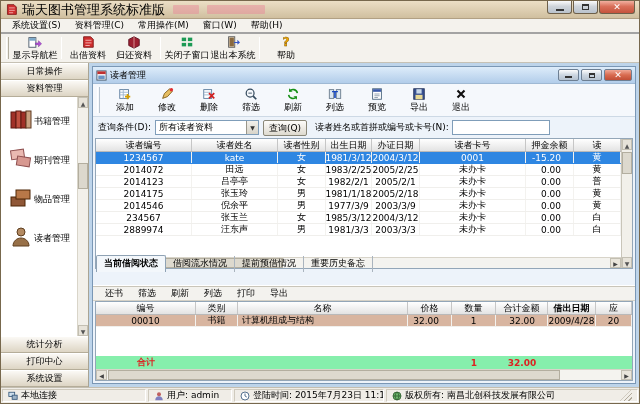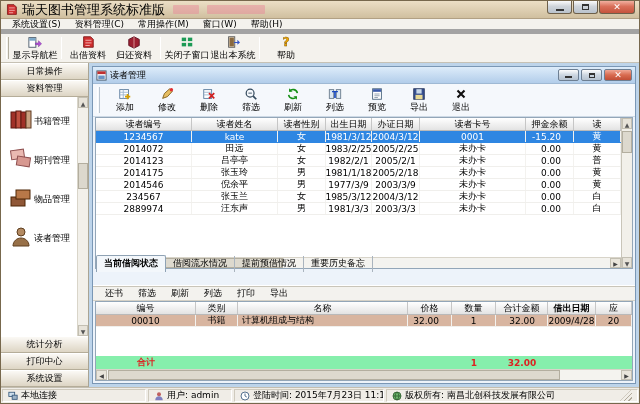--- a/index.html
+++ b/index.html
@@ -18,21 +18,21 @@
   .wbtn { height:13px; width:25px; border:1px solid #6d5f49; border-top:none;
     border-radius:0 0 3px 3px; background:linear-gradient(#fbfbfb,#cfd4da 45%,#b9c2cc);
     display:flex; align-items:center; justify-content:center; }
   .wbtn.close { width:36px; background:linear-gradient(#f1b0a0,#d9705a 45%,#c5523c); color:#fff;
     font-weight:bold; font-size:9px; }
   .glyph-min { width:8px; height:2px; background:#333; margin-top:5px; }
   .glyph-max { width:7px; height:6px; border:1px solid #333; border-top-width:2px; }
   .glyph-x { color:#fff; font-size:9px; line-height:9px; }
 
   
-  .menubar { height:15px; flex:0 0 15px; background:#f4f2ed; border-bottom:5px solid #a3a3a3;
+  .menubar { height:15px; flex:0 0 15px; background:#f4f2ed; border-bottom:2px solid #a3a3a3;
     display:flex; align-items:center; padding-left:4px; }
   .menu-item { padding:0 7px; }
   .toolbar { height:29px; flex:0 0 29px; background:#f4f2ed; border-bottom:1px solid #c6c1b4;
     display:flex; align-items:stretch; padding-left:2px; }
   .tb-grip { width:3px; margin:3px 3px; border-left:1px solid #fff; border-right:1px solid #b3ae9f; }
   .tb-btn { width:46px; display:flex; flex-direction:column; align-items:center; justify-content:center; }
   .tb-btn svg { width:14px; height:14px; }
   .tb-btn .lbl { margin-top:0; }
   .tb-sep { width:1px; background:#bcb7aa; border-right:1px solid #fff; margin:3px 3px; }
 
@@ -393,20 +393,30 @@
             <div class="ct-btn">
               <span style="display: inline-flex;">
                 <svg viewBox="0 0 16 16">
                   <path d="M4 4l8 8M12 4l-8 8" stroke="#101010" stroke-width="2.4"></path>
                 </svg>
               </span>
               <span>退出</span>
             </div>
           </div>
 
+        <div class="query-row">
+          <span>查询条件(D):</span>
+          <div class="combo">
+            <span class="val">所有读者资料</span>
+            <span class="drop">▼</span>
+          </div>
+          <div class="q-btn">查询(Q)</div>
+          <span>读者姓名或首拼或编号或卡号(N):</span>
+          <input class="q-input" value="" style="">
+        </div>
 
         <div class="gridbox reader-area">
           <div class="gb-main">
             <div class="thead" id="r-head">
                 <div class="th" style="flex: 0 0 96px;">读者编号</div>
                 <div class="th" style="flex: 0 0 86px;">读者姓名</div>
                 <div class="th" style="flex: 0 0 48px;">读者性别</div>
                 <div class="th" style="flex: 0 0 46px;">出生日期</div>
                 <div class="th" style="flex: 0 0 48px;">办证日期</div>
                 <div class="th" style="flex: 0 0 106px;">读者卡号</div>

